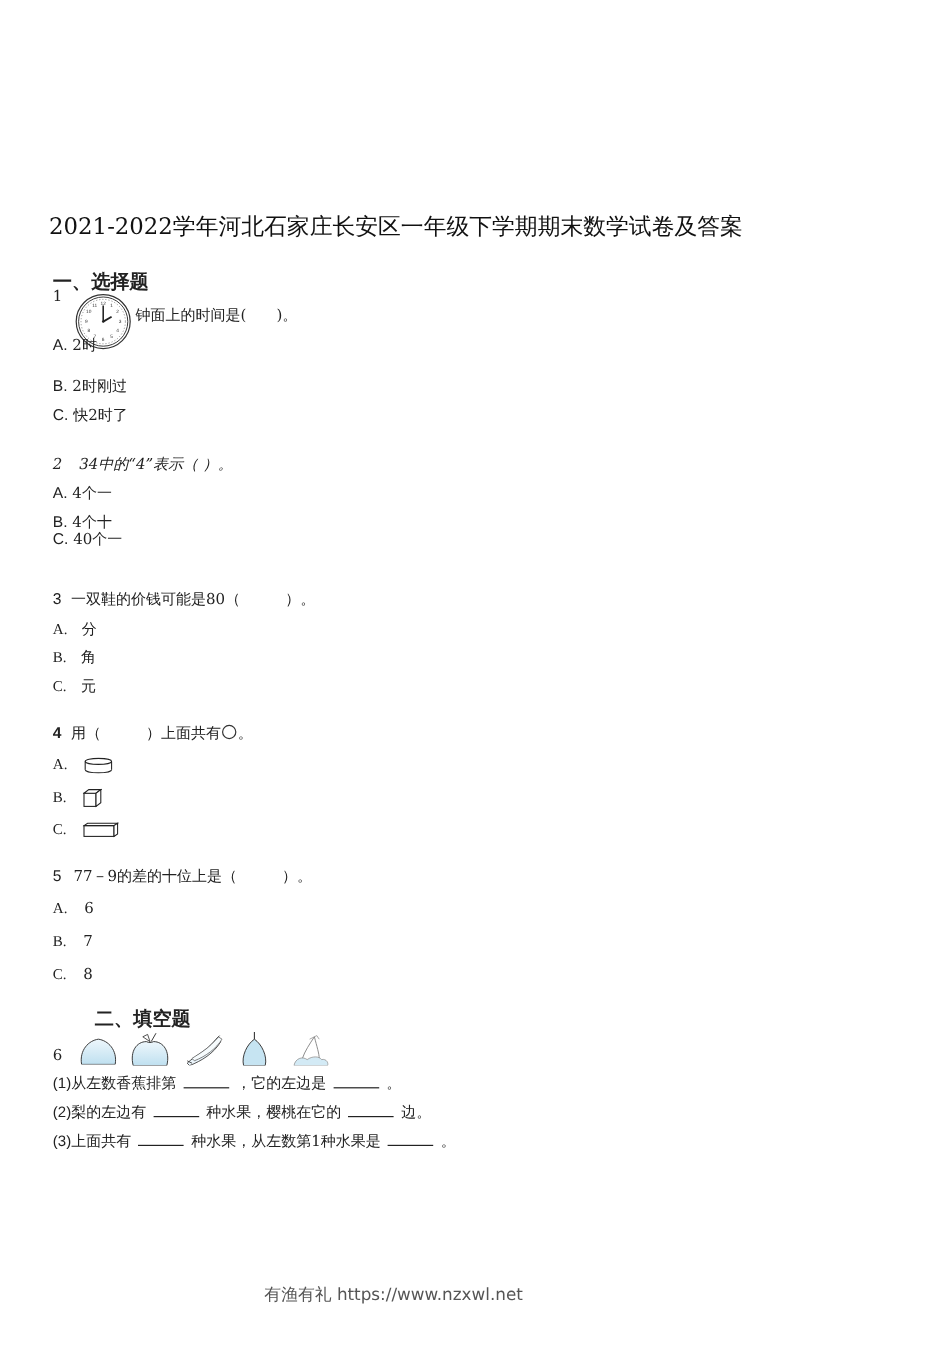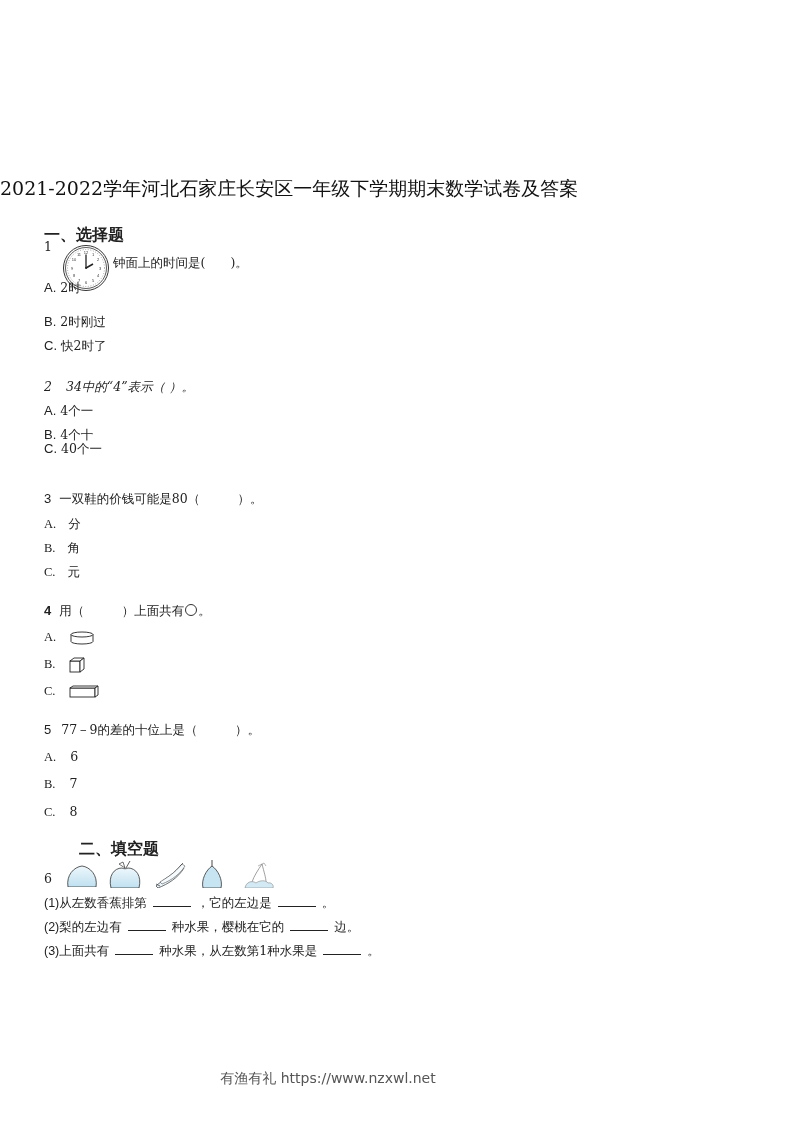--- a/index.html
+++ b/index.html
@@ -2,21 +2,21 @@
 <html><head>
   <meta charset="utf-8">
   <style>
     html, body { margin: 0; padding: 0; background: #ffffff; }
     body {
       width: 793px; height: 1122px; position: relative; overflow: hidden;
       font-family: "DejaVu Serif", "Liberation Serif", serif;
       color: #222222;
     }
     .title {
-      position: absolute; top: 176px; left: 0; width: 660px; text-align: left;
+      position: absolute; top: 176px; left: 0; width: 660px; text-align: center;
       font-family: "DejaVu Serif", "Liberation Serif", serif;
       font-size: 19px; color: #111; letter-spacing: 0px;
     }
     .section {
       position: absolute; left: 44px;
       font-family: "DejaVu Sans", "Liberation Sans", sans-serif;
       font-size: 16px; font-weight: bold; color: #222;
     }
     .line {
       position: absolute; left: 44px; font-size: 12.5px; color: #222;

